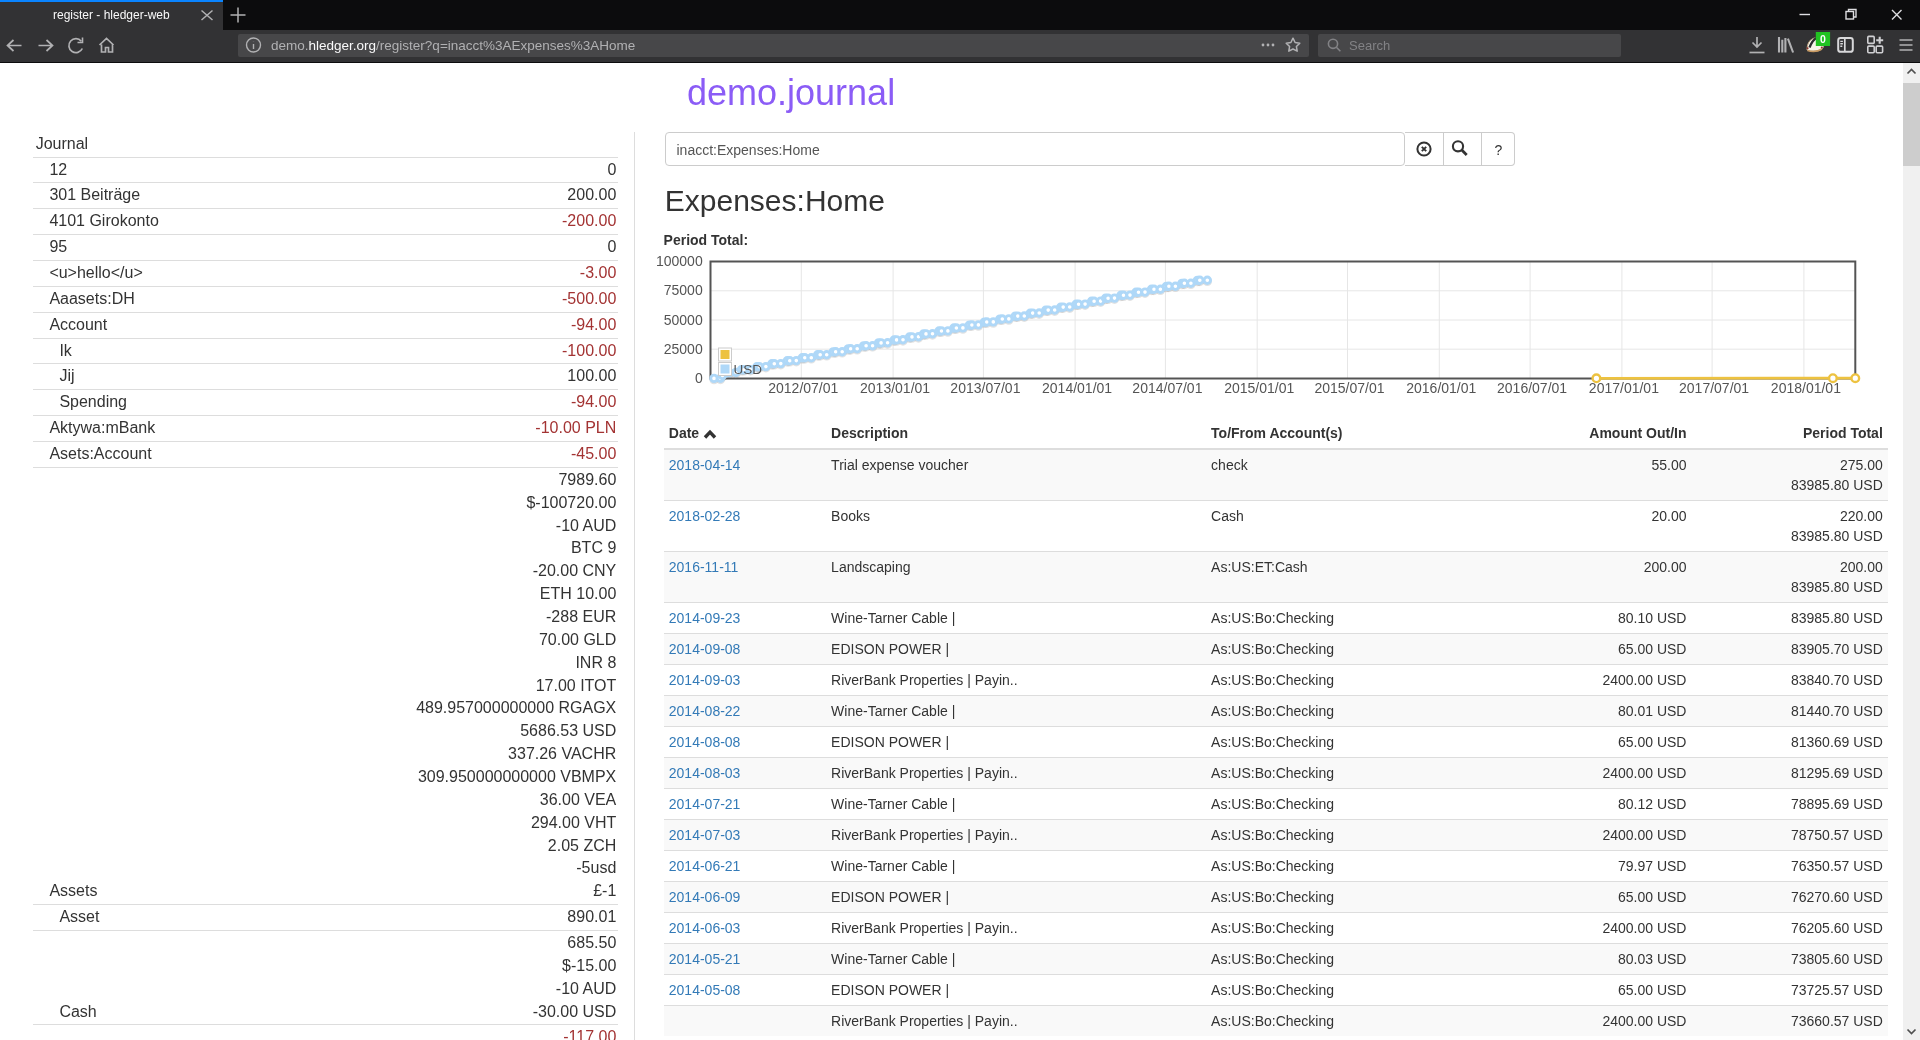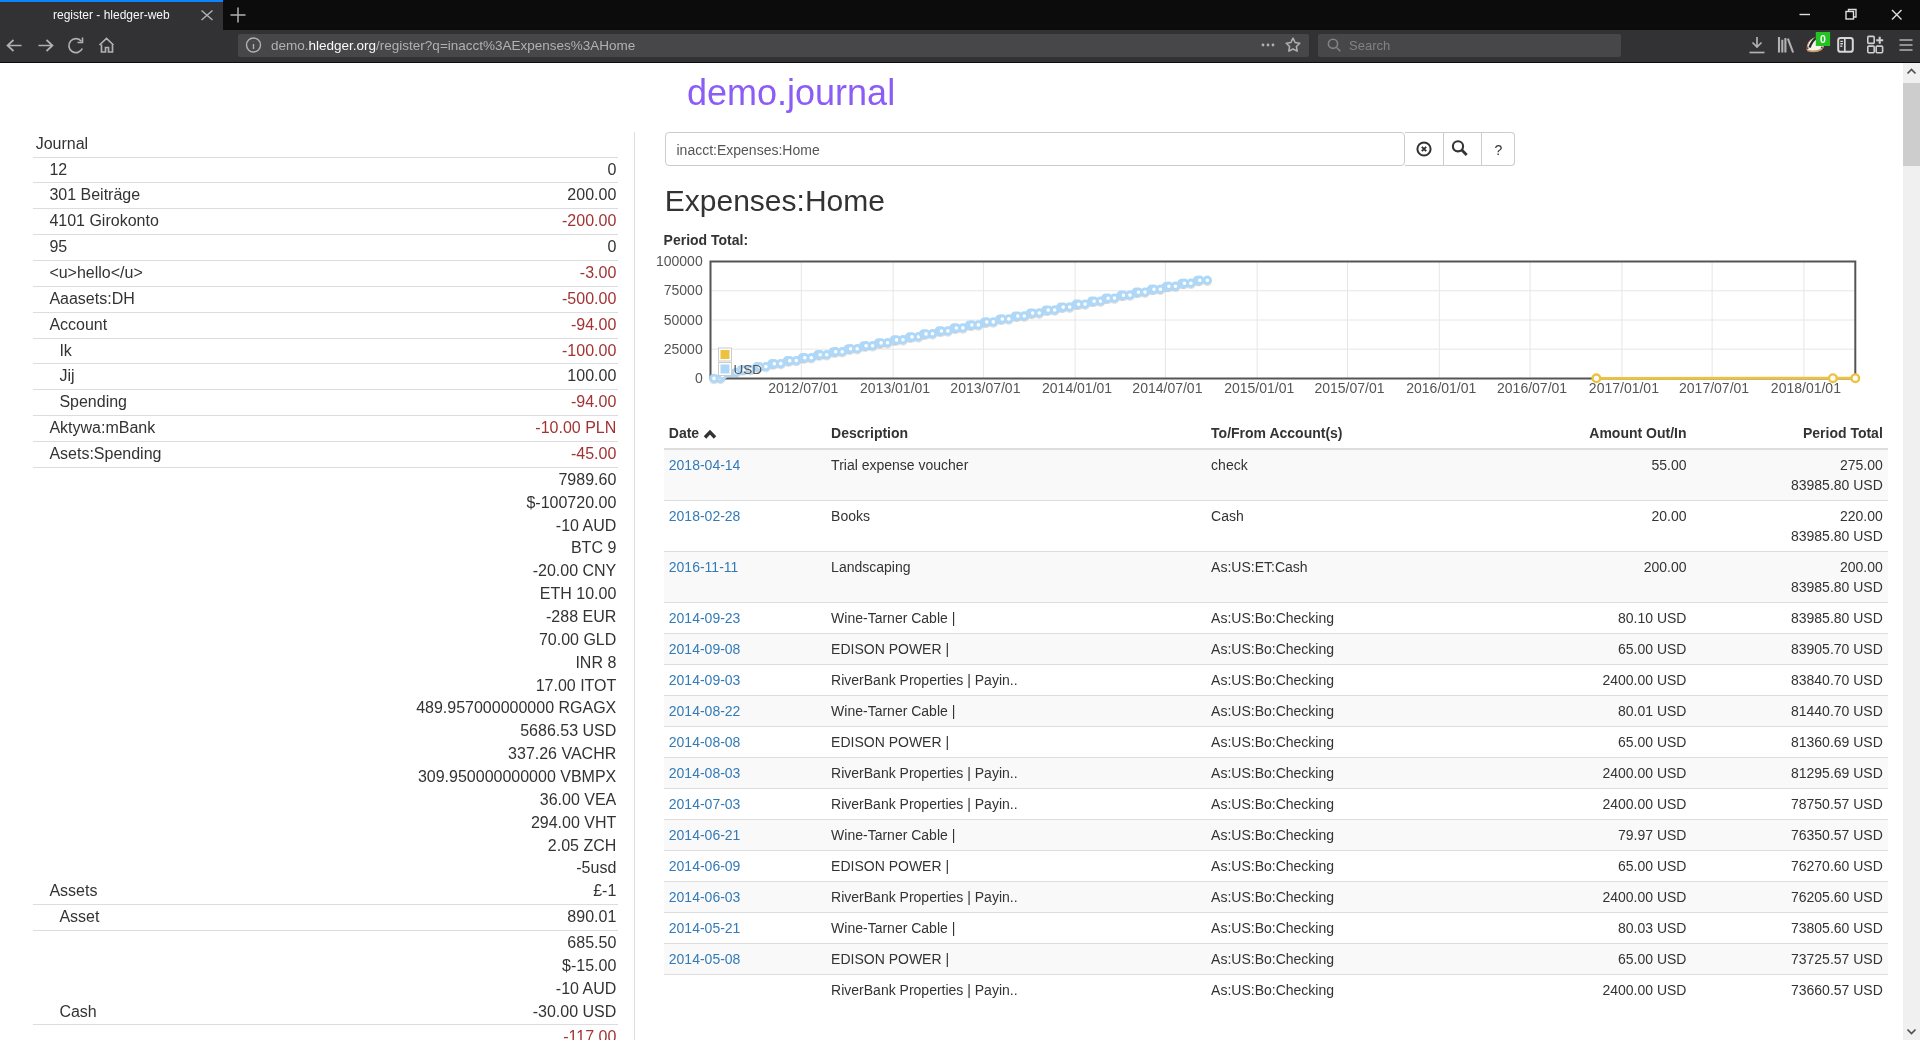--- a/index.html
+++ b/index.html
@@ -445,21 +445,21 @@
         </tr>
 <tr>
           <td class="l2">Spending</td>
           <td class="bal neg">-94.00</td>
         </tr>
 <tr>
           <td class="l1">Aktywa:mBank</td>
           <td class="bal neg">-10.00 PLN</td>
         </tr>
 <tr>
-          <td class="l1">Asets:Spending</td>
+          <td class="l1">Asets:Account</td>
           <td class="bal neg">-45.00</td>
         </tr>
 <tr>
           <td class="l1">Assets</td>
           <td class="bal ">7989.60<br>$-100720.00<br>-10 AUD<br>BTC 9<br>-20.00 CNY<br>ETH 10.00<br>-288 EUR<br>70.00 GLD<br>INR 8<br>17.00 ITOT<br>489.957000000000 RGAGX<br>5686.53 USD<br>337.26 VACHR<br>309.950000000000 VBMPX<br>36.00 VEA<br>294.00 VHT<br>2.05 ZCH<br>-5usd<br>£-1</td>
         </tr>
 <tr>
           <td class="l2">Asset</td>
           <td class="bal ">890.01</td>
         </tr>
@@ -553,20 +553,27 @@
           <td class="r">81360.69 USD</td>
         </tr>
 <tr>
           <td><a>2014-08-03</a></td>
           <td>RiverBank Properties | Payin..</td>
           <td>As:US:Bo:Checking</td>
           <td class="r">2400.00 USD</td>
           <td class="r">81295.69 USD</td>
         </tr>
 <tr>
+          <td><a>2014-07-21</a></td>
+          <td>Wine-Tarner Cable |</td>
+          <td>As:US:Bo:Checking</td>
+          <td class="r">80.12 USD</td>
+          <td class="r">78895.69 USD</td>
+        </tr>
+<tr>
           <td><a>2014-07-03</a></td>
           <td>RiverBank Properties | Payin..</td>
           <td>As:US:Bo:Checking</td>
           <td class="r">2400.00 USD</td>
           <td class="r">78750.57 USD</td>
         </tr>
 <tr>
           <td><a>2014-06-21</a></td>
           <td>Wine-Tarner Cable |</td>
           <td>As:US:Bo:Checking</td>

